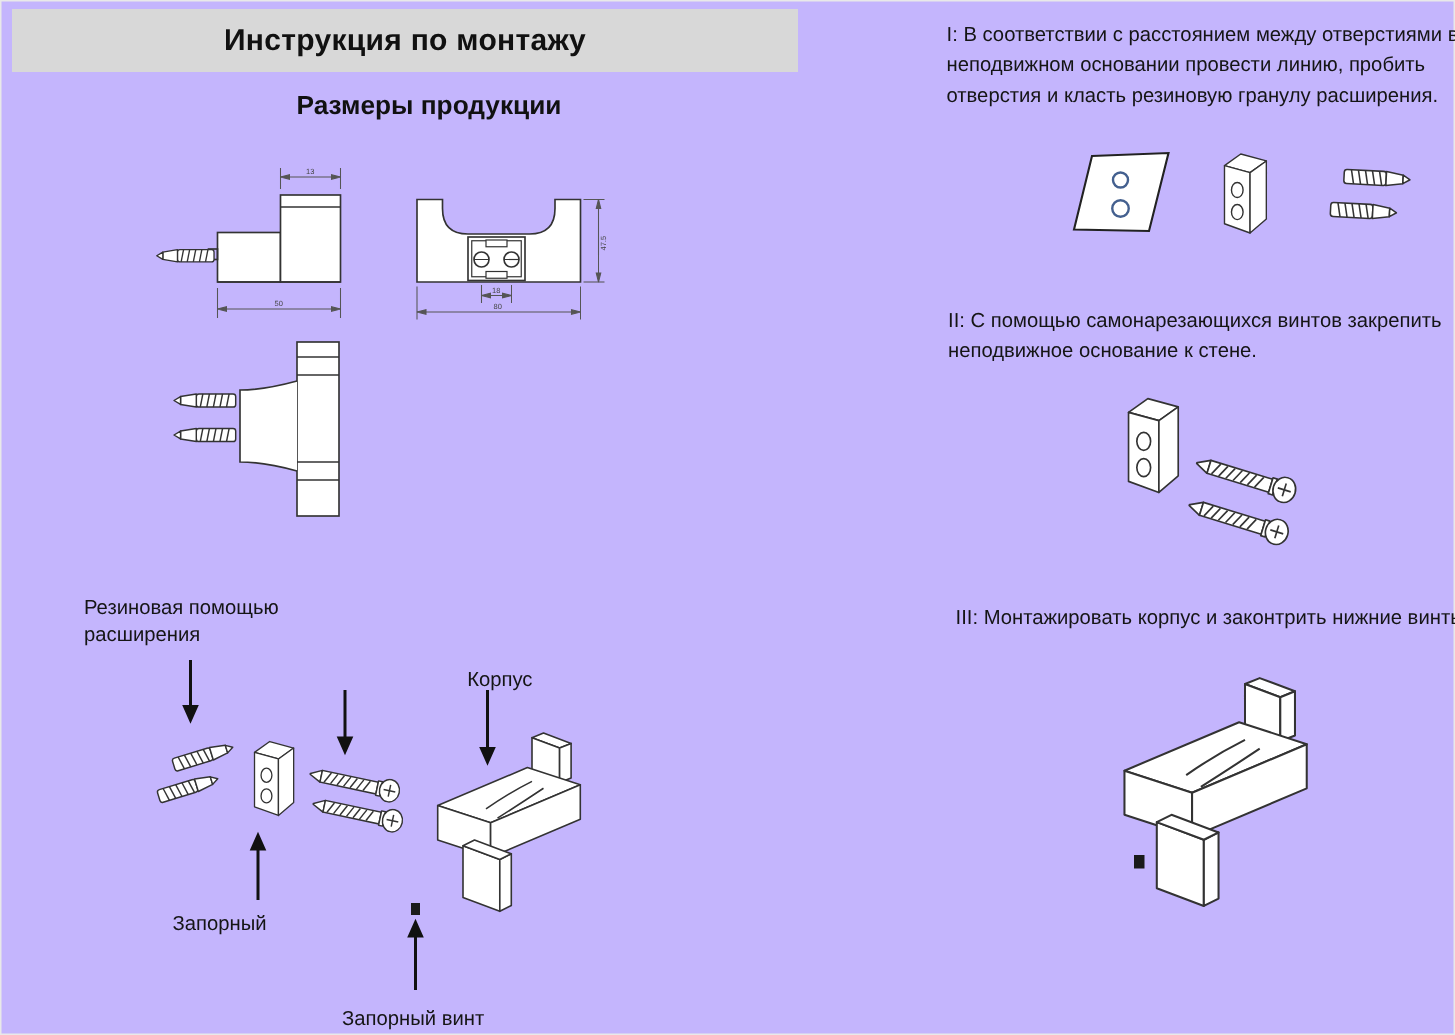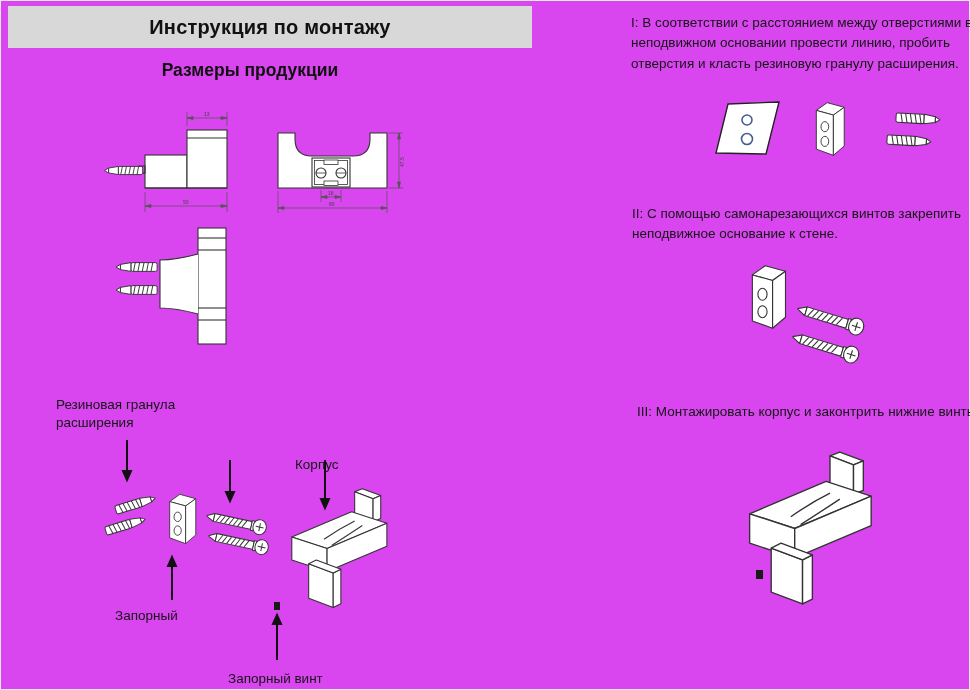--- a/index.html
+++ b/index.html
@@ -1,31 +1,31 @@
 <!DOCTYPE html>
 <html><head>
 <meta charset="utf-8">
 <style>
   html,body{margin:0;padding:0;background:#fff;}
   body{font-family:"Liberation Sans",sans-serif;color:#1a1a1a;}
-  #page{position:relative;width:970px;height:690px;background:#d946ef;overflow:hidden;
+  #page{position:relative;width:970px;height:690px;background:#c4b5fd;overflow:hidden;
         box-shadow:inset 0 0 0 1px #e9e9e9;}
   .abs{position:absolute;}
   #header-bar{left:8px;top:6px;width:524px;height:42px;background:#d8d8d8;
               display:flex;align-items:center;justify-content:center;}
   #header-bar .title{font-size:20px;font-weight:600;letter-spacing:.2px;color:#111;}
-  #subtitle{left:0;top:60px;width:500px;text-align:center;font-size:17.5px;font-weight:600;color:#111;}
+  #subtitle{left:0;top:60px;width:500px;text-align:center;font-size:17.5px;font-weight:600;color:#111;padding-left:36px;}
   .step-text{font-size:13.5px;line-height:1.5;color:#151515;}
   #step1-text{left:631px;top:13px;width:347px;}
   #step2-text{left:632px;top:204px;width:347px;}
   #step3-text{left:637px;top:402px;width:347px;}
   .part-label{font-size:13.5px;line-height:1.35;color:#151515;}
   #lbl-rubber{left:56px;top:396px;width:140px;}
   #lbl-screw{left:167px;top:419px;width:130px;text-align:center;}
-  #lbl-body{left:295px;top:456px;width:60px;text-align:left;}
+  #lbl-body{left:295px;top:444px;width:60px;text-align:right;}
   #lbl-base{left:115px;top:607px;width:110px;}
   #lbl-lock{left:228px;top:670px;width:120px;}
   svg{display:block;}
   svg text{font-family:"Liberation Sans",sans-serif;fill:#444;}
   .dimtxt{font-size:5px;}
 </style>
 </head>
 <body>
 
 <div id="page">
@@ -215,21 +215,21 @@
       <g transform="translate(170,96) rotate(12)">
           <use href="#sym-screw" width="62" height="16"></use>
         </g>
     </g>
     <g>
       <use href="#sym-hook3d" x="238" y="55" width="115" height="123"></use>
     </g>
     <rect x="234" y="170" width="6" height="8" fill="#1a1a1a"></rect>
   </svg>
 
-  <div id="lbl-rubber" class="abs part-label">Резиновая гранула расширения</div>
+  <div id="lbl-rubber" class="abs part-label">Резиновая помощью расширения</div>
   <div id="lbl-body" class="abs part-label">Корпус</div>
   <div id="lbl-base" class="abs part-label">Запорный</div>
   <div id="lbl-lock" class="abs part-label">Запорный винт</div>
 
   <div id="step1-text" class="abs step-text">I: В соответствии с расстоянием между отверстиями в неподвижном основании провести линию, пробить отверстия и класть резиновую гранулу расширения.</div>
 
   <svg class="abs" style="left:700px;top:88px" width="265" height="110" viewBox="0 0 265 110">
     <polygon points="28,16 79,14 66,66 16,65" fill="#fff" stroke="#222" stroke-width="1.4"></polygon>
     <g fill="#fff" stroke="#44608f" stroke-width="1.6">
       <circle cx="47" cy="32" r="5"></circle>

